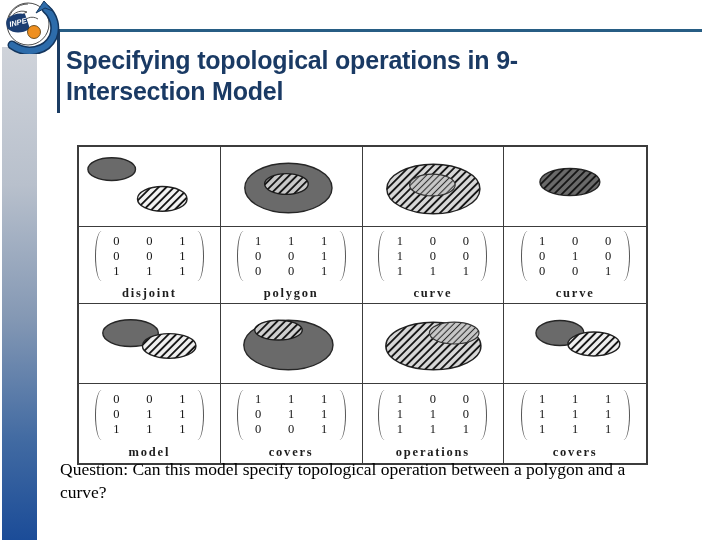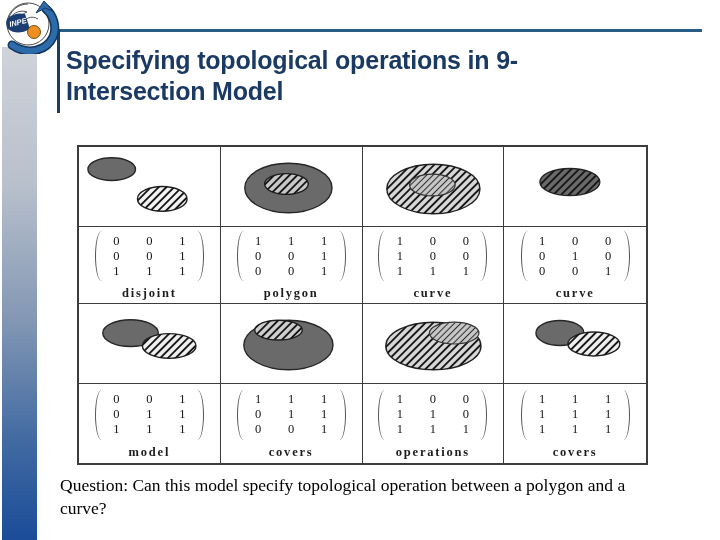--- a/index.html
+++ b/index.html
@@ -37,21 +37,21 @@
   .paren{width:13px;height:50px;flex:none;box-sizing:border-box;}
   .paren-l{border-left:1.6px solid #565656;border-radius:50%/50%;}
   .paren-r{border-right:1.6px solid #565656;border-radius:50%/50%;}
   .mgrid{display:grid;grid-template-columns:repeat(3,9px);column-gap:24px;row-gap:2px;
          font-family:"Liberation Serif",serif;font-size:12.5px;line-height:13px;
          color:#141414;text-align:center;}
   .rel-label{margin-top:5px;font-family:"Liberation Serif",serif;font-size:12.5px;
              letter-spacing:1.8px;color:#1d1d1d;font-weight:600;text-align:right;}
 
   
-  .question{position:absolute;left:60px;top:474px;width:602px;margin:0;
+  .question{position:absolute;left:60px;top:458px;width:602px;margin:0;
             font-family:"Liberation Serif",serif;font-size:17.5px;line-height:23px;color:#000;}
 </style>
 </head>
 <body>
 
 <svg width="0" height="0" style="position:absolute" aria-hidden="true">
   <defs>
     <pattern id="hatch" patternUnits="userSpaceOnUse" width="5.5" height="5.5" patternTransform="rotate(45)">
       <line x1="2.75" y1="0" x2="2.75" y2="5.5" stroke="#161616" stroke-width="1.9"></line>
     </pattern>

